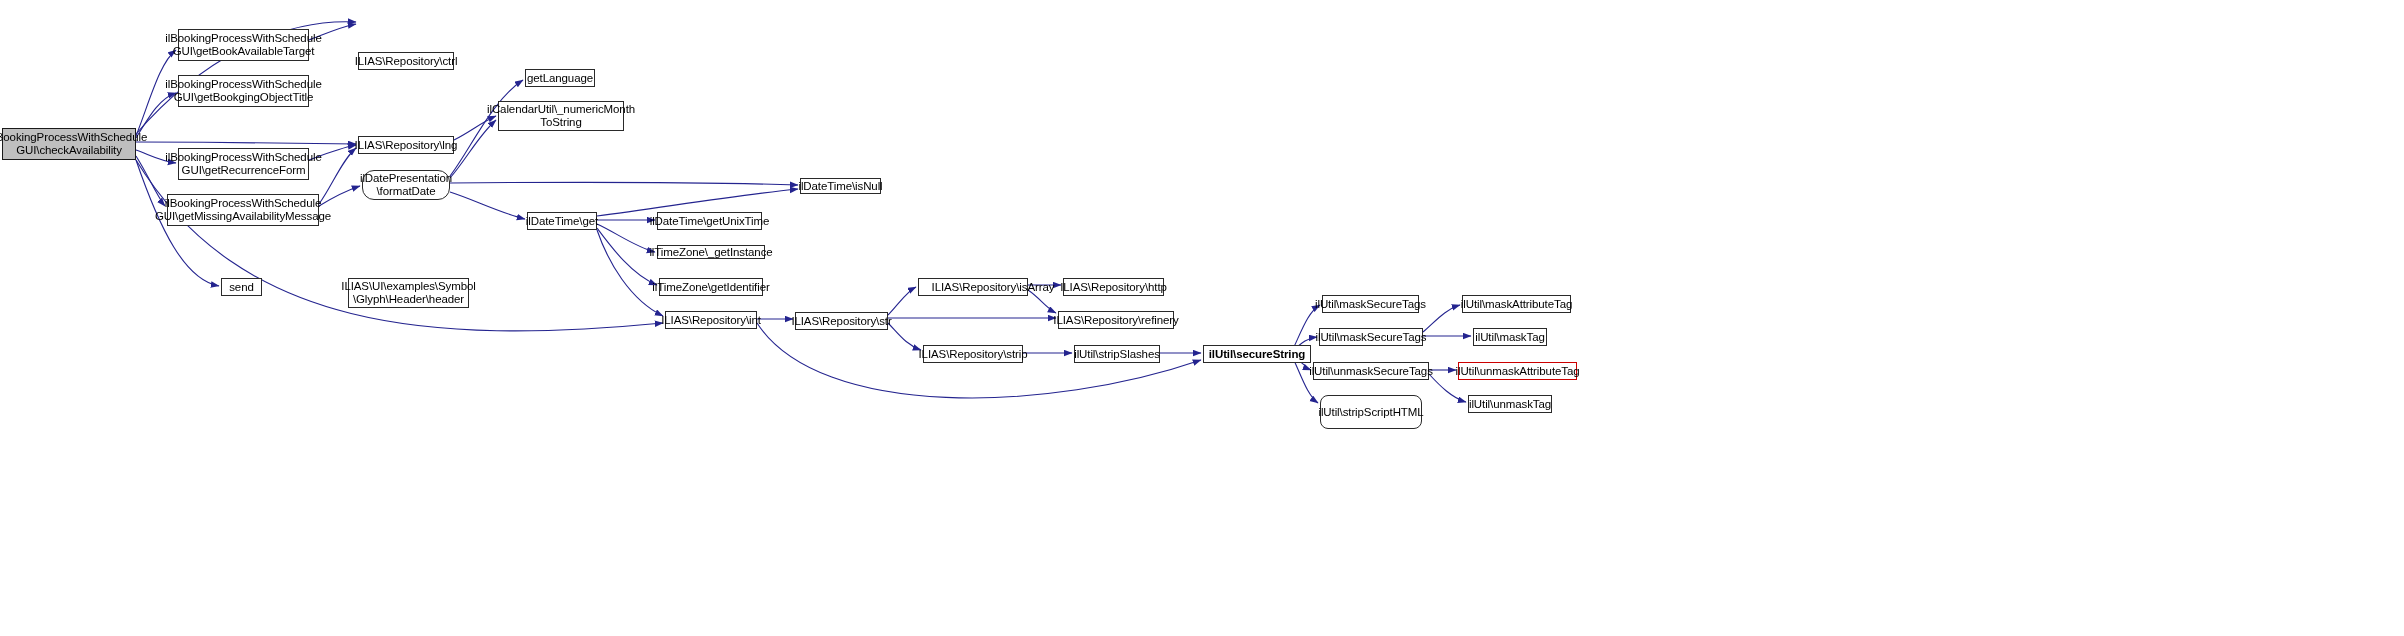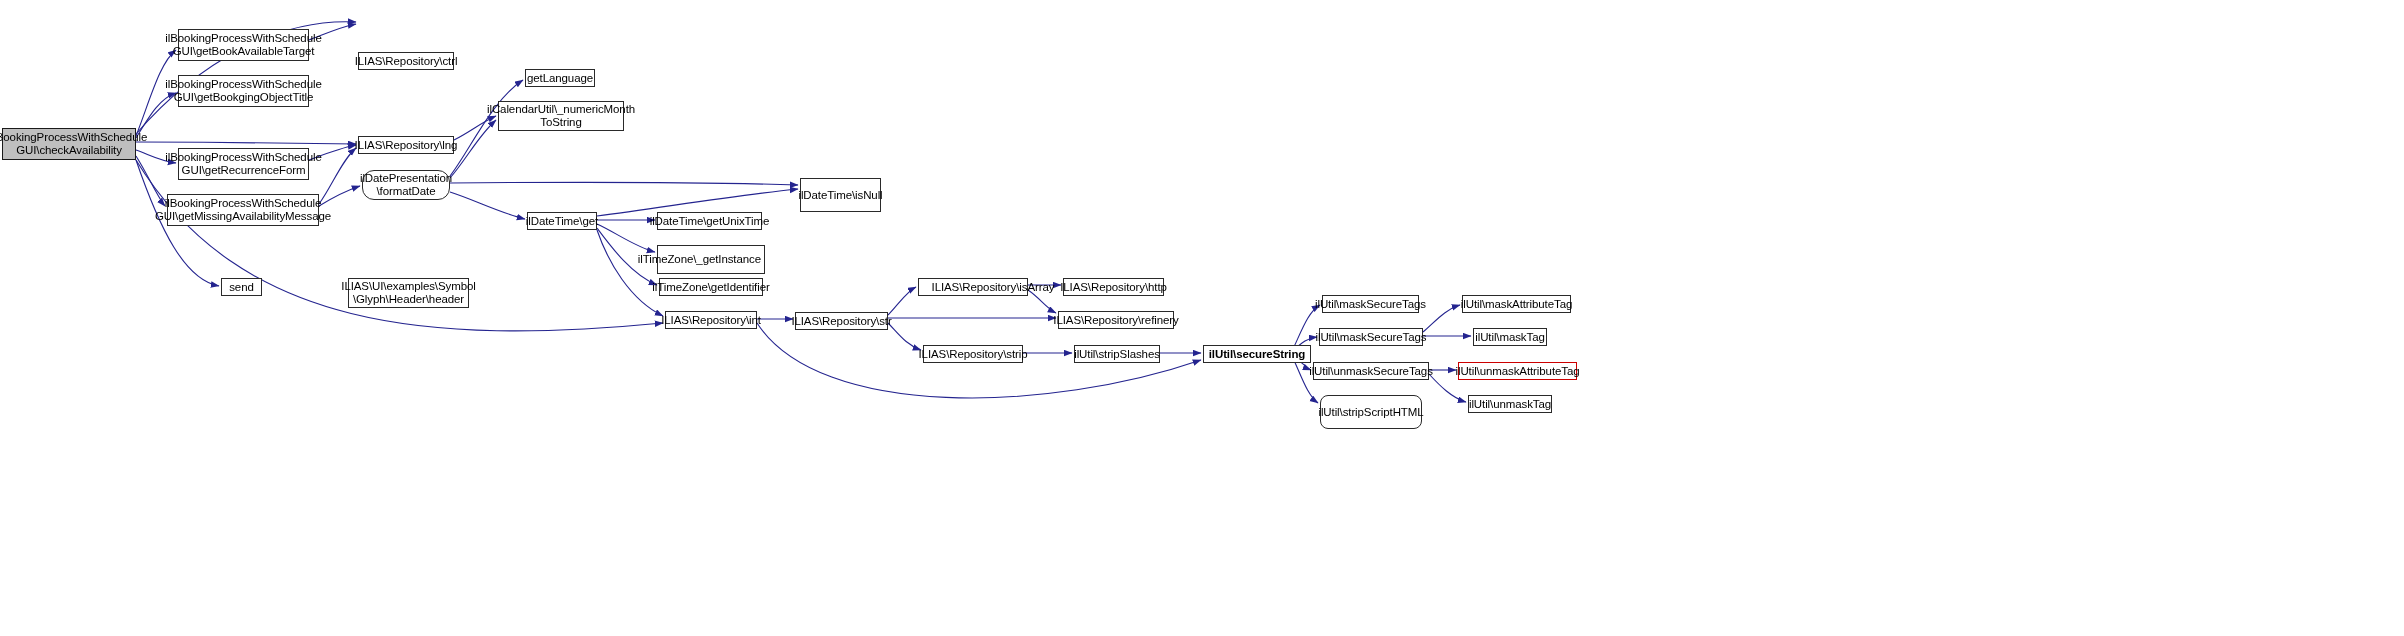--- a/index.html
+++ b/index.html
@@ -121,23 +121,23 @@
       <div class="node" style="left: 358px; top: 16px; width: 96px; height: 18px; margin-top: 36px;"><span class="label">ILIAS\Repository\ctrl</span></div>
       <div class="node" style="left: 358px; top: 136px; width: 96px; height: 18px;"><span class="label">ILIAS\Repository\lng</span></div>
       <div class="node" style="left: 362px; top: 170px; width: 88px; height: 30px; border-radius: 12px;"><span class="label">ilDatePresentation
 \formatDate</span></div>
       <div class="node" style="left: 348px; top: 278px; width: 121px; height: 30px;"><span class="label">ILIAS\UI\examples\Symbol
 \Glyph\Header\header</span></div>
       <div class="node" style="left: 525px; top: 69px; width: 70px; height: 18px;"><span class="label">getLanguage</span></div>
       <div class="node" style="left: 498px; top: 101px; width: 126px; height: 30px;"><span class="label">ilCalendarUtil\_numericMonth
 ToString</span></div>
       <div class="node" style="left: 527px; top: 212px; width: 70px; height: 18px;"><span class="label">ilDateTime\get</span></div>
-      <div class="node" style="left: 800px; top: 178px; width: 81px; height: 34px;"><span class="label">ilDateTime\isNull</span></div>
+      <div class="node" style="left: 800px; top: 178px; width: 81px; height: 16px;"><span class="label">ilDateTime\isNull</span></div>
       <div class="node" style="left: 657px; top: 212px; width: 105px; height: 18px;"><span class="label">ilDateTime\getUnixTime</span></div>
-      <div class="node" style="left: 657px; top: 245px; width: 108px; height: 29px; justify-content: flex-end;"><span class="label">ilTimeZone\_getInstance</span></div>
+      <div class="node" style="left: 657px; top: 245px; width: 108px; height: 14px;"><span class="label">ilTimeZone\_getInstance</span></div>
       <div class="node" style="left: 659px; top: 278px; width: 104px; height: 18px;"><span class="label">ilTimeZone\getIdentifier</span></div>
       <div class="node" style="left: 665px; top: 311px; width: 92px; height: 18px;"><span class="label">ILIAS\Repository\int</span></div>
       <div class="node" style="left: 795px; top: 312px; width: 93px; height: 18px;"><span class="label">ILIAS\Repository\str</span></div>
       <div class="node" style="left: 923px; top: 345px; width: 100px; height: 18px;"><span class="label">ILIAS\Repository\strip</span></div>
       <div class="node" style="left: 918px; top: 278px; width: 110px; height: 18px; padding-left: 40px;"><span class="label">ILIAS\Repository\isArray</span></div>
       <div class="node" style="left: 1063px; top: 278px; width: 101px; height: 18px;"><span class="label">ILIAS\Repository\http</span></div>
       <div class="node" style="left: 1058px; top: 311px; width: 116px; height: 18px;"><span class="label">ILIAS\Repository\refinery</span></div>
       <div class="node" style="left: 1074px; top: 345px; width: 86px; height: 18px;"><span class="label">ilUtil\stripSlashes</span></div>
       <div class="node" style="left: 1203px; top: 345px; width: 108px; height: 18px; font-weight: bold;"><span class="label">ilUtil\secureString</span></div>
       <div class="node" style="left: 1322px; top: 295px; width: 97px; height: 18px;"><span class="label">ilUtil\maskSecureTags</span></div>

